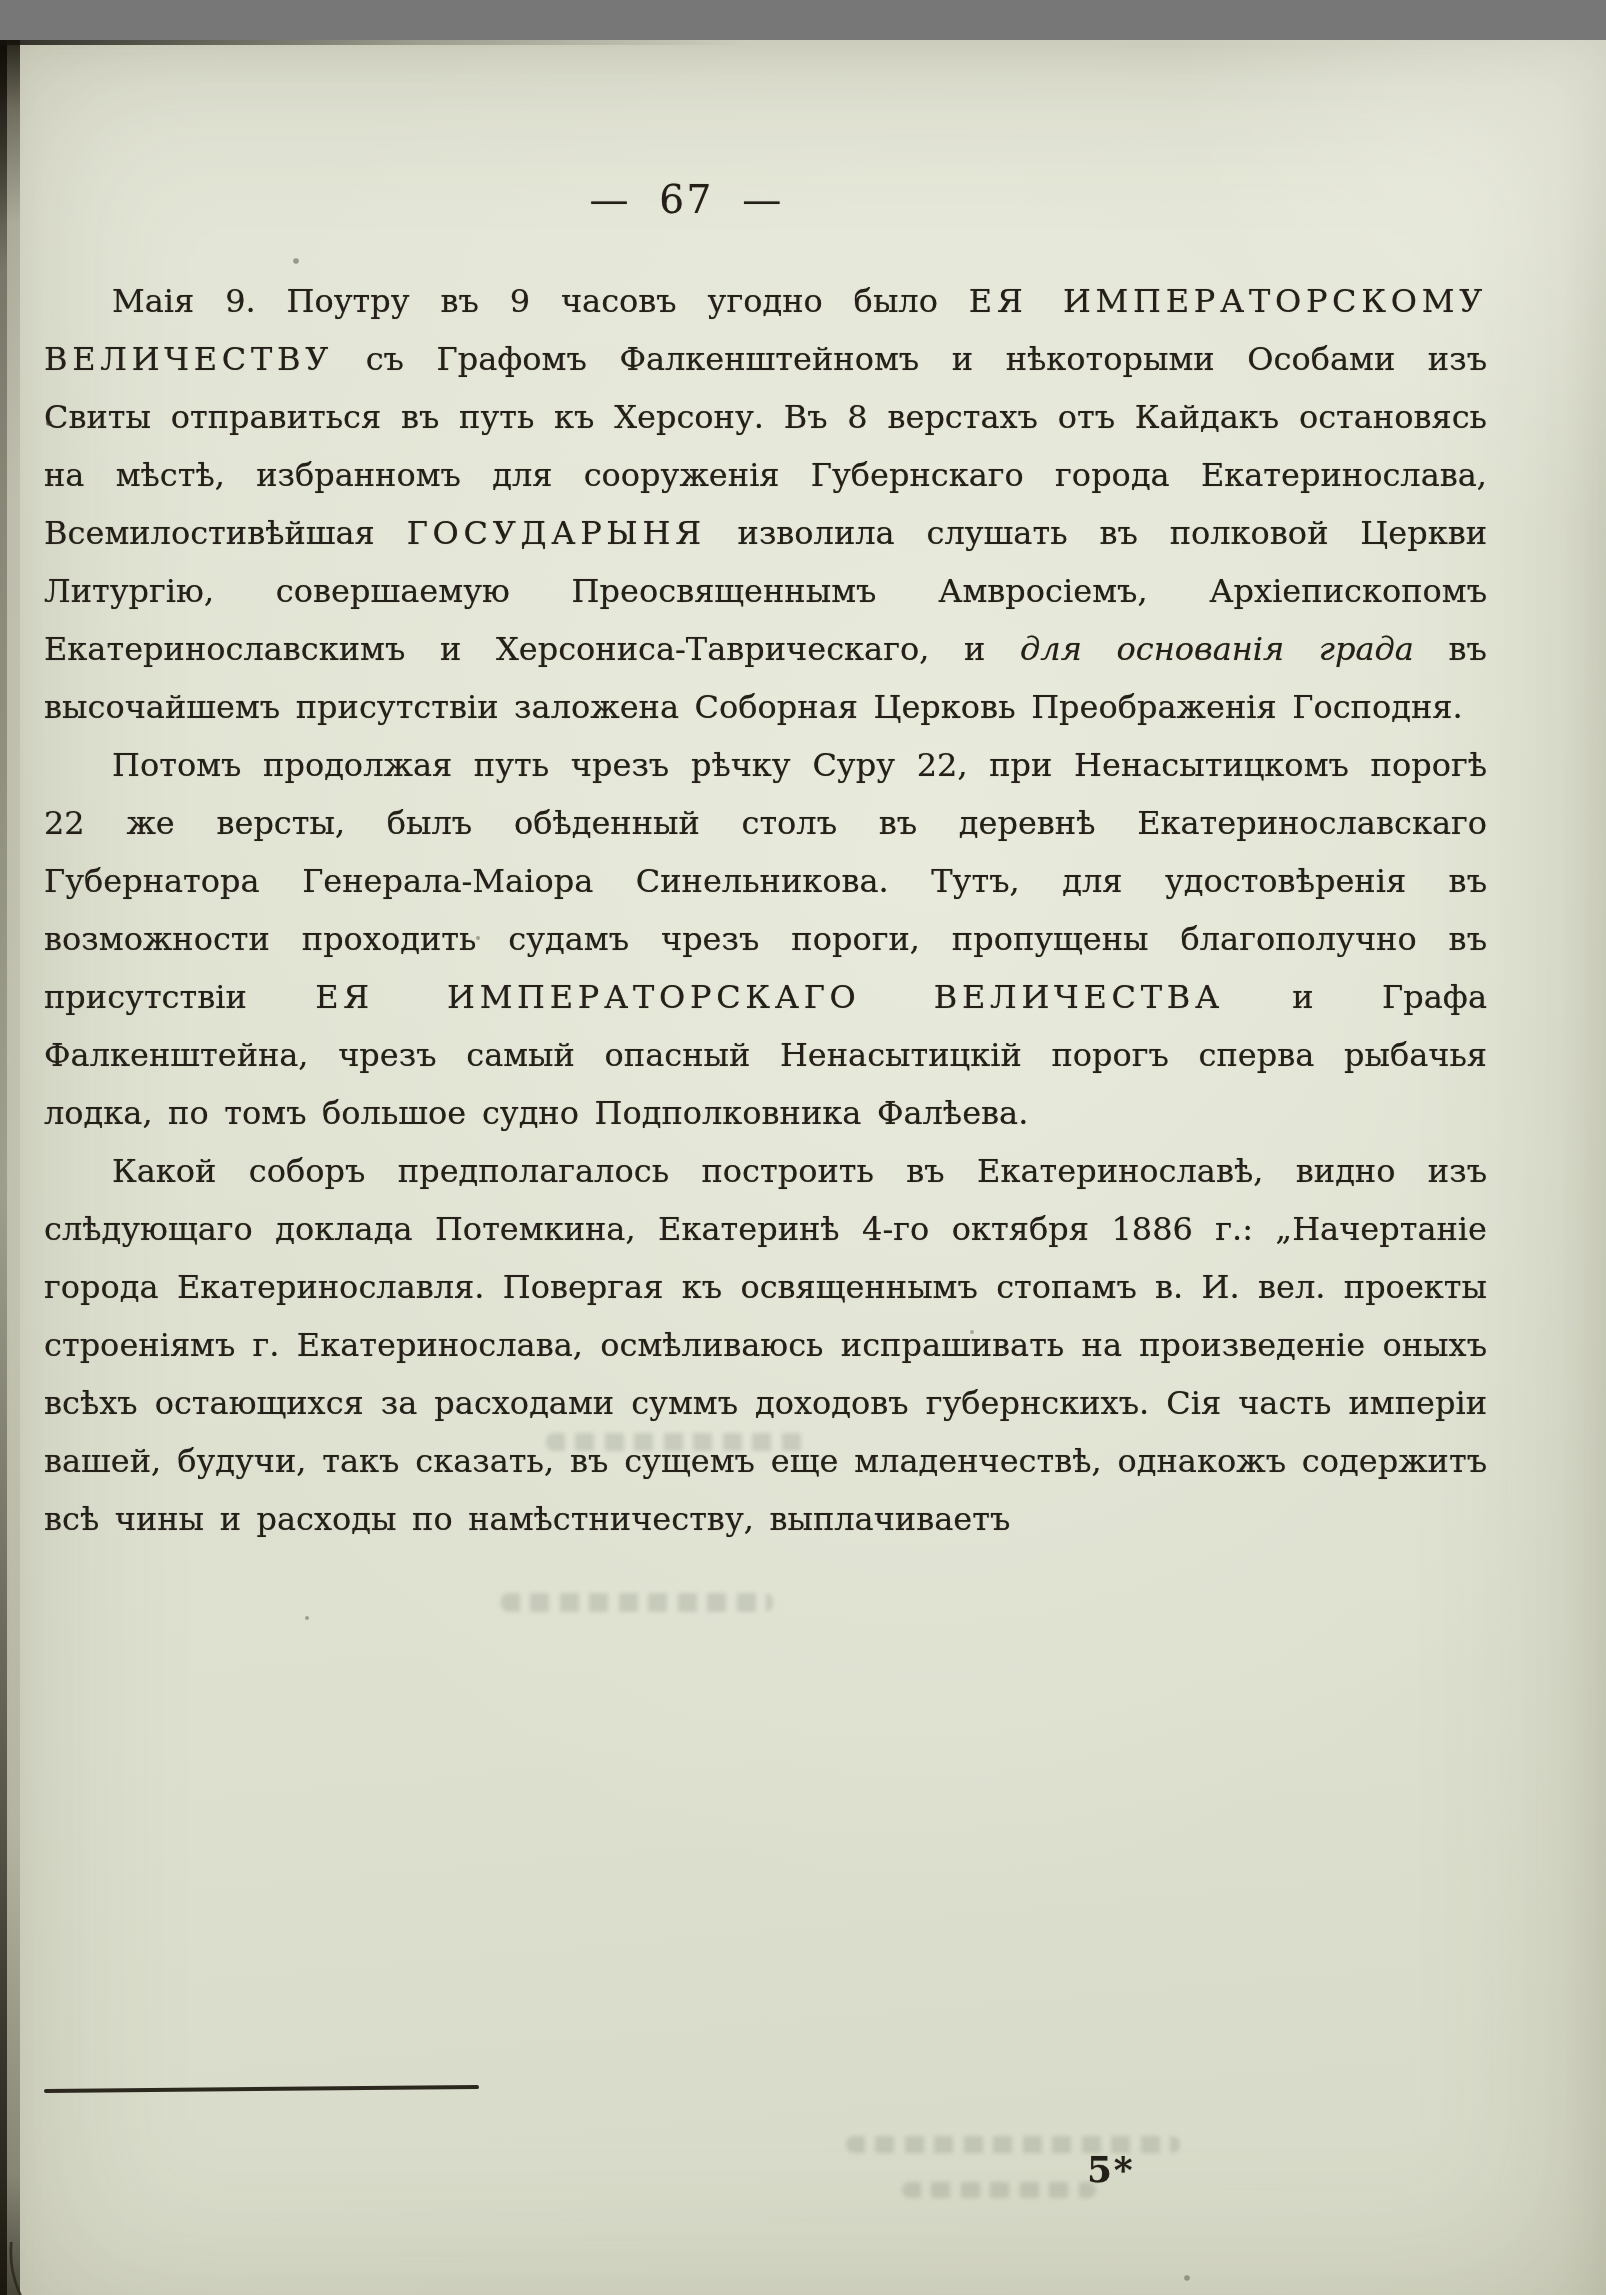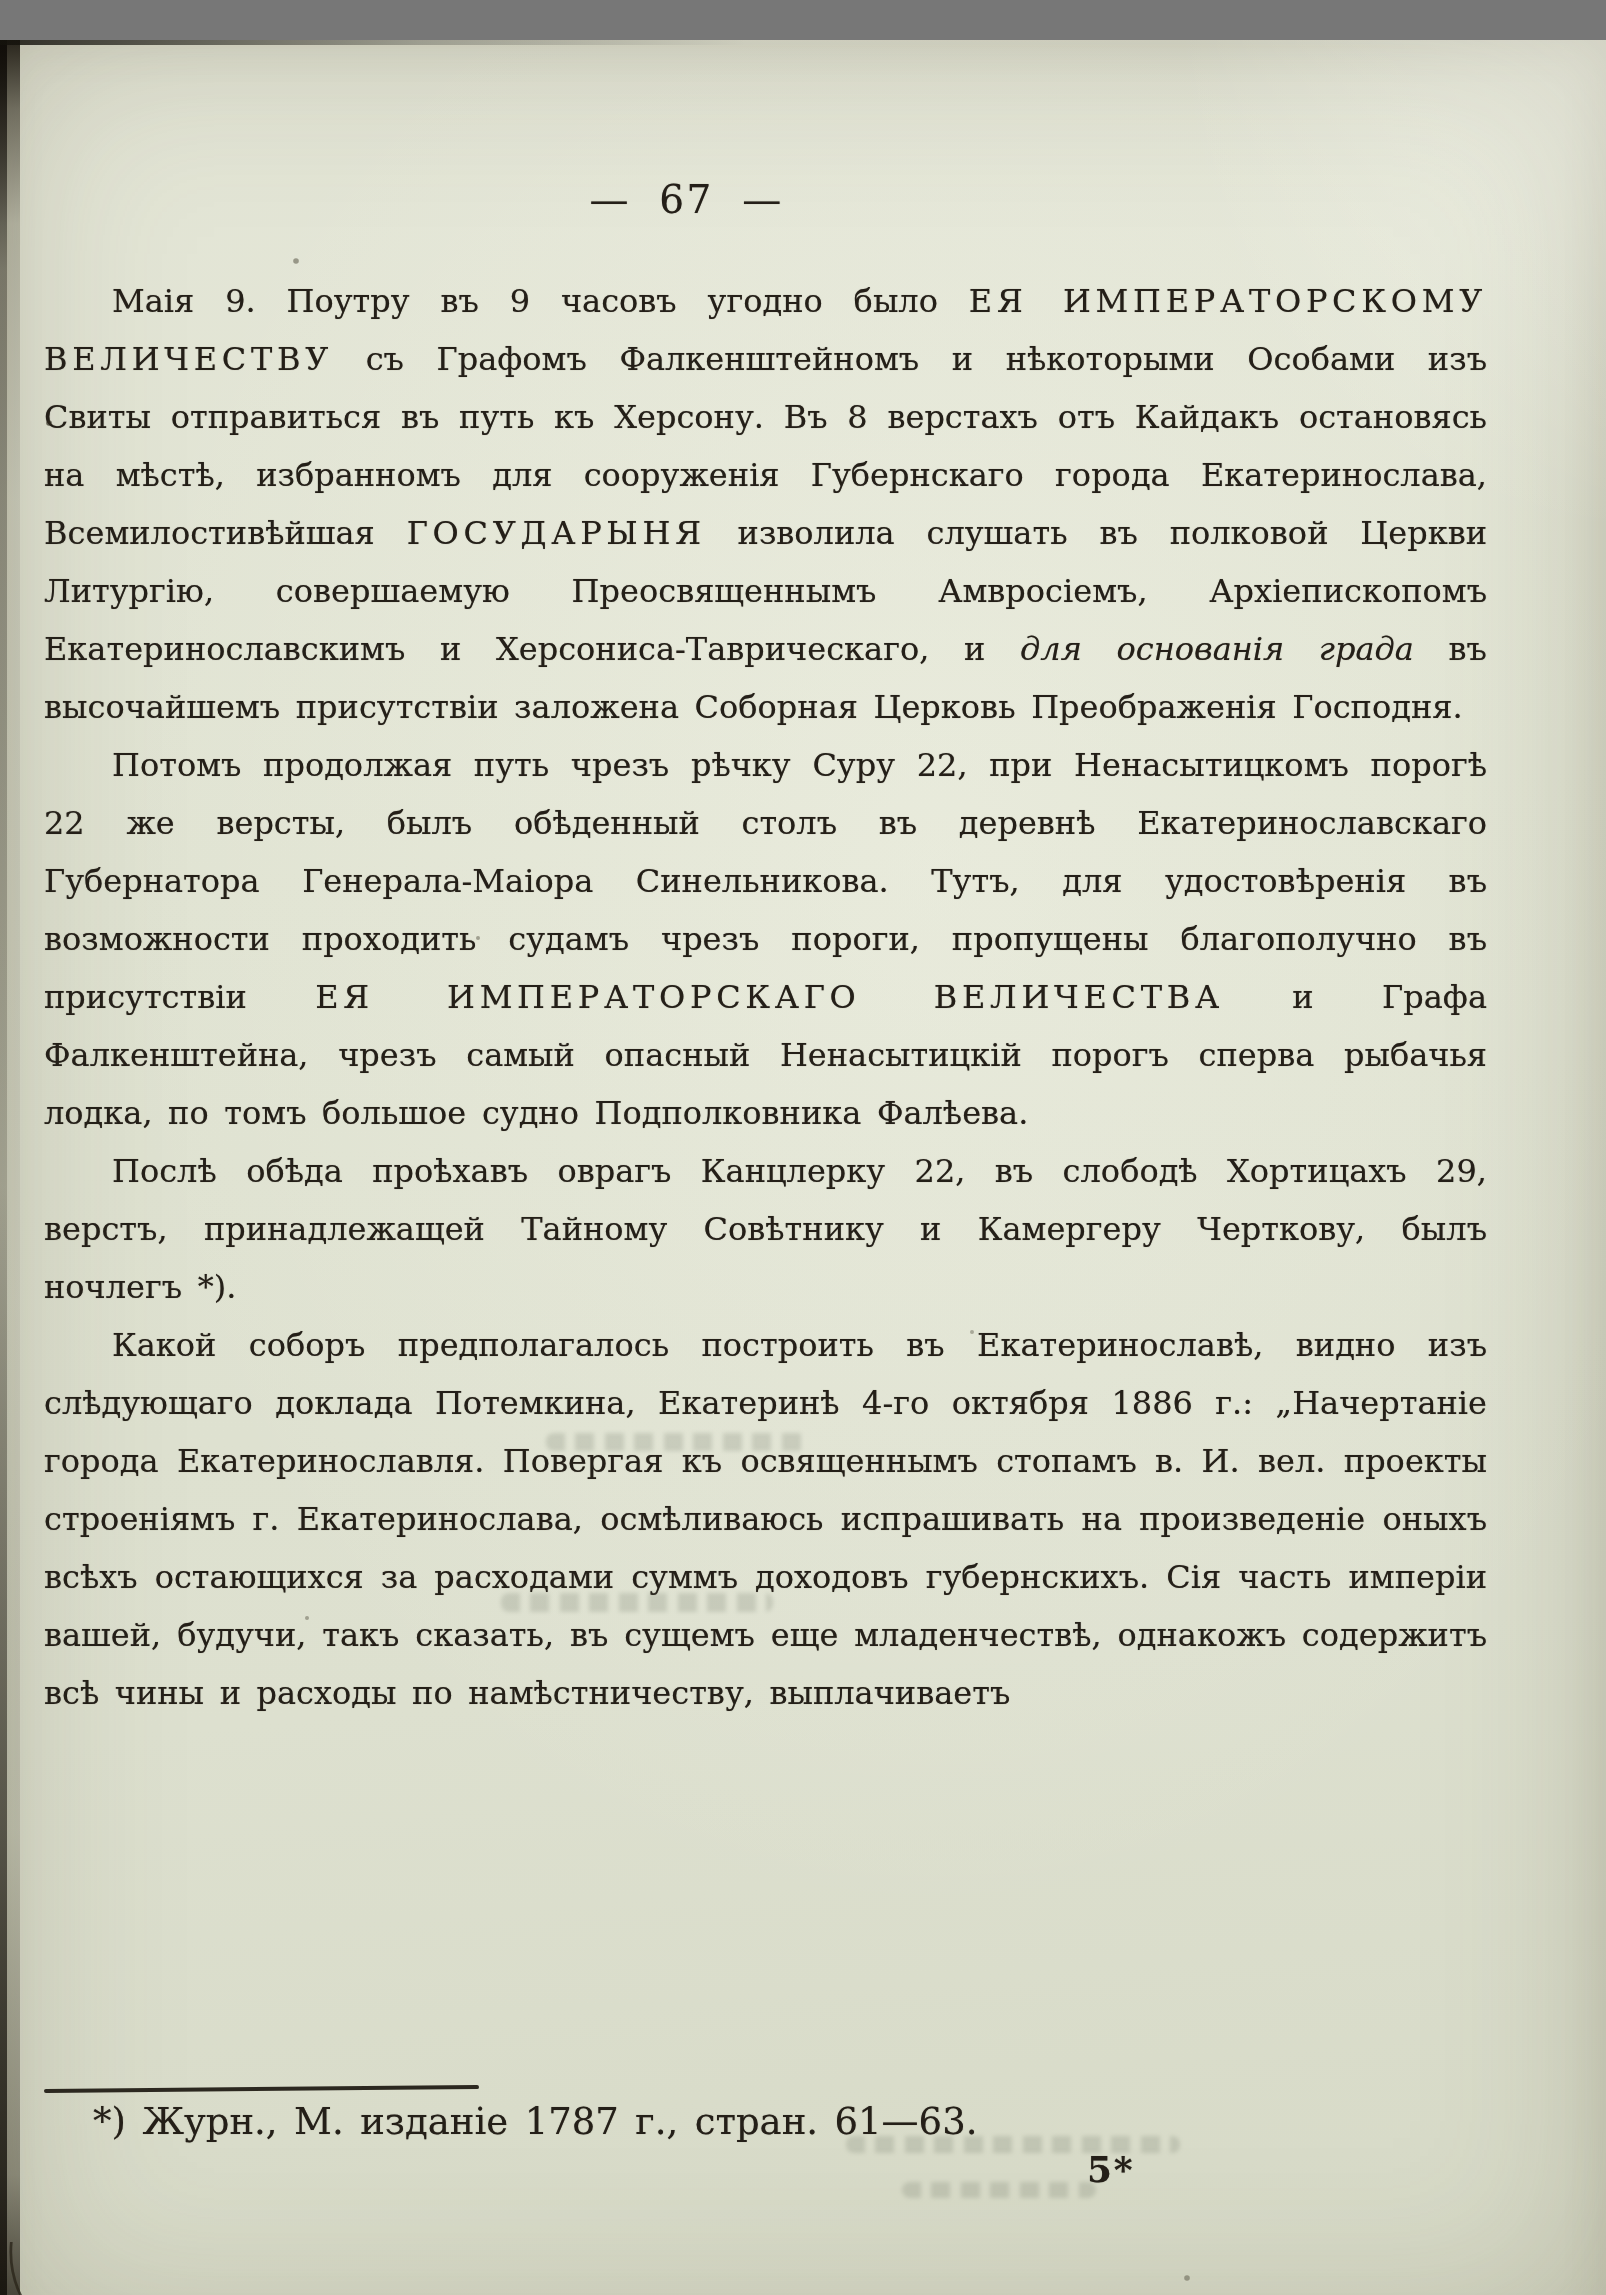--- a/index.html
+++ b/index.html
@@ -109,26 +109,24 @@
   <div class="vignette"></div>
   <div class="corner-light"></div>
   <div class="edge-left"></div>
   <div class="edge-top"></div>
 
   <div class="folio">— 67 —</div>
 
   <div class="text-block">
     <p><span class="seg-normal">Маія 9. Поутру въ 9 часовъ угодно было </span><span class="seg-caps">ЕЯ ИМПЕРАТОРСКОМУ ВЕЛИЧЕСТВУ</span><span class="seg-normal"> съ Графомъ Фалкенштейномъ и нѣкоторыми Особами изъ Свиты отправиться въ путь къ Херсону. Въ 8 верстахъ отъ Кайдакъ остановясь на мѣстѣ, избранномъ для сооруженія Губернскаго города Екатеринослава, Всемилостивѣйшая </span><span class="seg-caps">ГОСУДАРЫНЯ</span><span class="seg-normal"> изволила слушать въ полковой Церкви Литургію, совершаемую Преосвященнымъ Амвросіемъ, Архіепископомъ Екатеринославскимъ и Херсониса-Таврическаго, и </span><span class="seg-italic">для основанія града</span><span class="seg-normal"> въ высочайшемъ присутствіи заложена Соборная Церковь Преображенія Господня.</span></p>
     <p><span class="seg-normal">Потомъ продолжая путь чрезъ рѣчку Суру 22, при Ненасытицкомъ порогѣ 22 же версты, былъ обѣденный столъ въ деревнѣ Екатеринославскаго Губернатора Генерала-Маіора Синельникова. Тутъ, для удостовѣренія въ возможности проходить судамъ чрезъ пороги, пропущены благополучно въ присутствіи </span><span class="seg-caps">ЕЯ ИМПЕРАТОРСКАГО ВЕЛИЧЕСТВА</span><span class="seg-normal"> и Графа Фалкенштейна, чрезъ самый опасный Ненасытицкій порогъ сперва рыбачья лодка, по томъ большое судно Подполковника Фалѣева.</span></p>
-    <p><span class="seg-normal">Послѣ обѣда проѣхавъ оврагъ Канцлерку 22, въ слободѣ Хортицахъ 29, верстъ, принадлежащей Тайному Совѣтнику и Камергеру Черткову, былъ ночлегъ *).</span></p>
     <p><span class="seg-normal">Какой соборъ предполагалось построить въ Екатеринославѣ, видно изъ слѣдующаго доклада Потемкина, Екатеринѣ 4-го октября 1886 г.: „Начертаніе города Екатеринославля. Повергая къ освященнымъ стопамъ в. И. вел. проекты строеніямъ г. Екатеринослава, осмѣливаюсь испрашивать на произведеніе оныхъ всѣхъ остающихся за расходами суммъ доходовъ губернскихъ. Сія часть имперіи вашей, будучи, такъ сказать, въ сущемъ еще младенчествѣ, однакожъ содержитъ всѣ чины и расходы по намѣстничеству, выплачиваетъ</span></p>
   </div>
 
   <div class="footnote-rule"></div>
-  <div class="footnote">*) Журн., М. изданіе 1787 г., стран. 61—63.</div>
   <div class="signature-mark">5*</div>
 
   <div class="smudge smudge-1"></div>
   <div class="smudge smudge-2"></div>
   <div class="smudge smudge-3"></div>
   <div class="smudge smudge-4"></div>
 
   <div class="dust"></div>
 
   <svg class="curl-line" width="70" height="97" viewBox="0 0 90 125">

